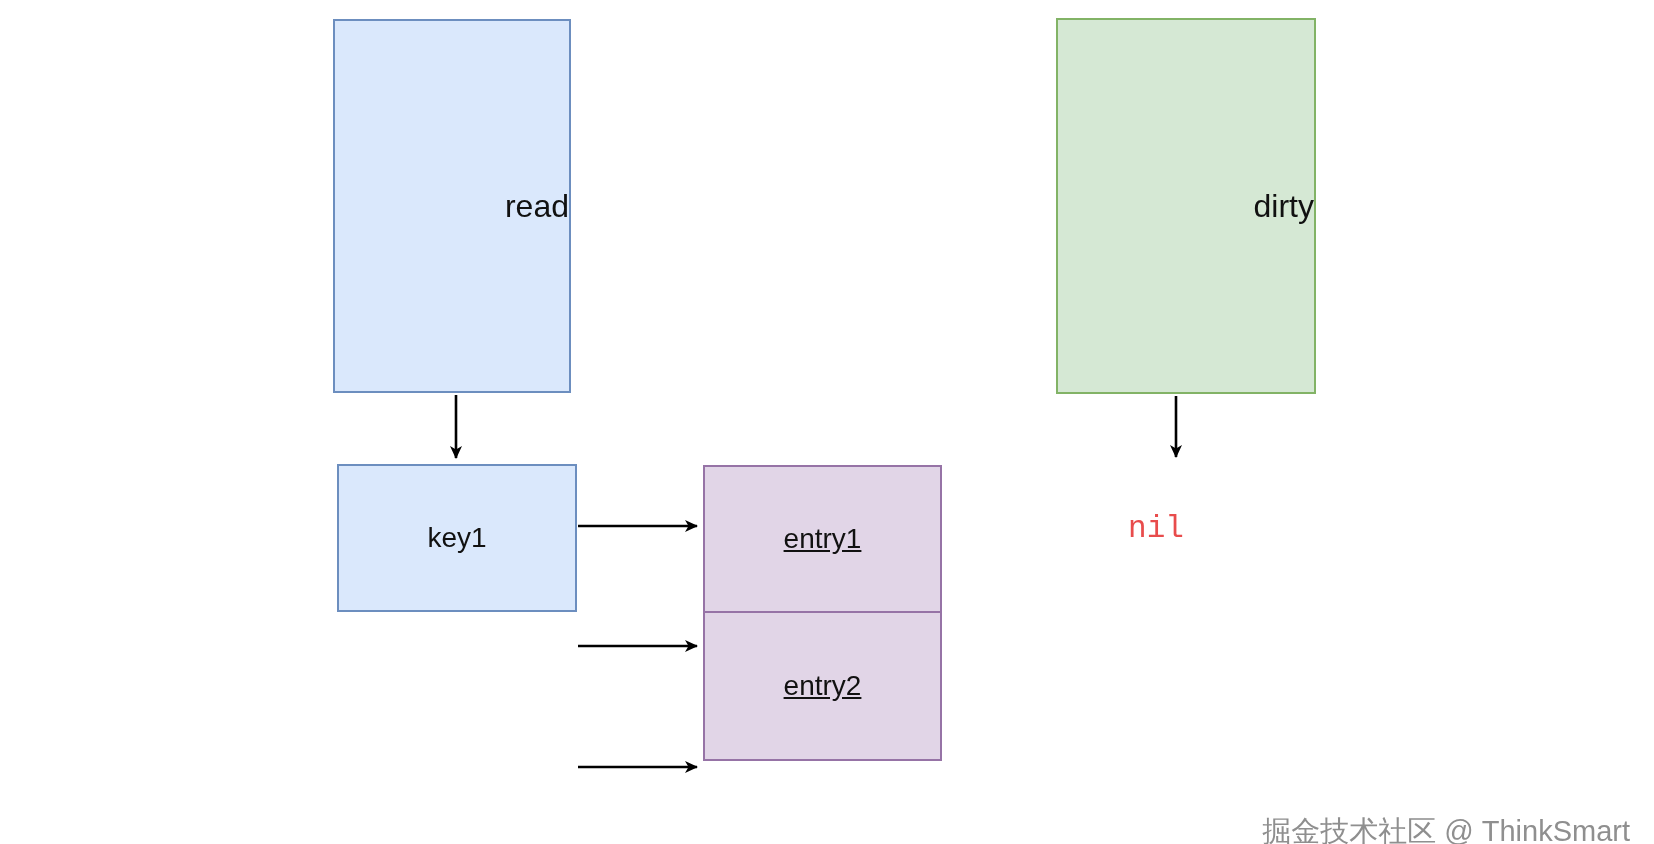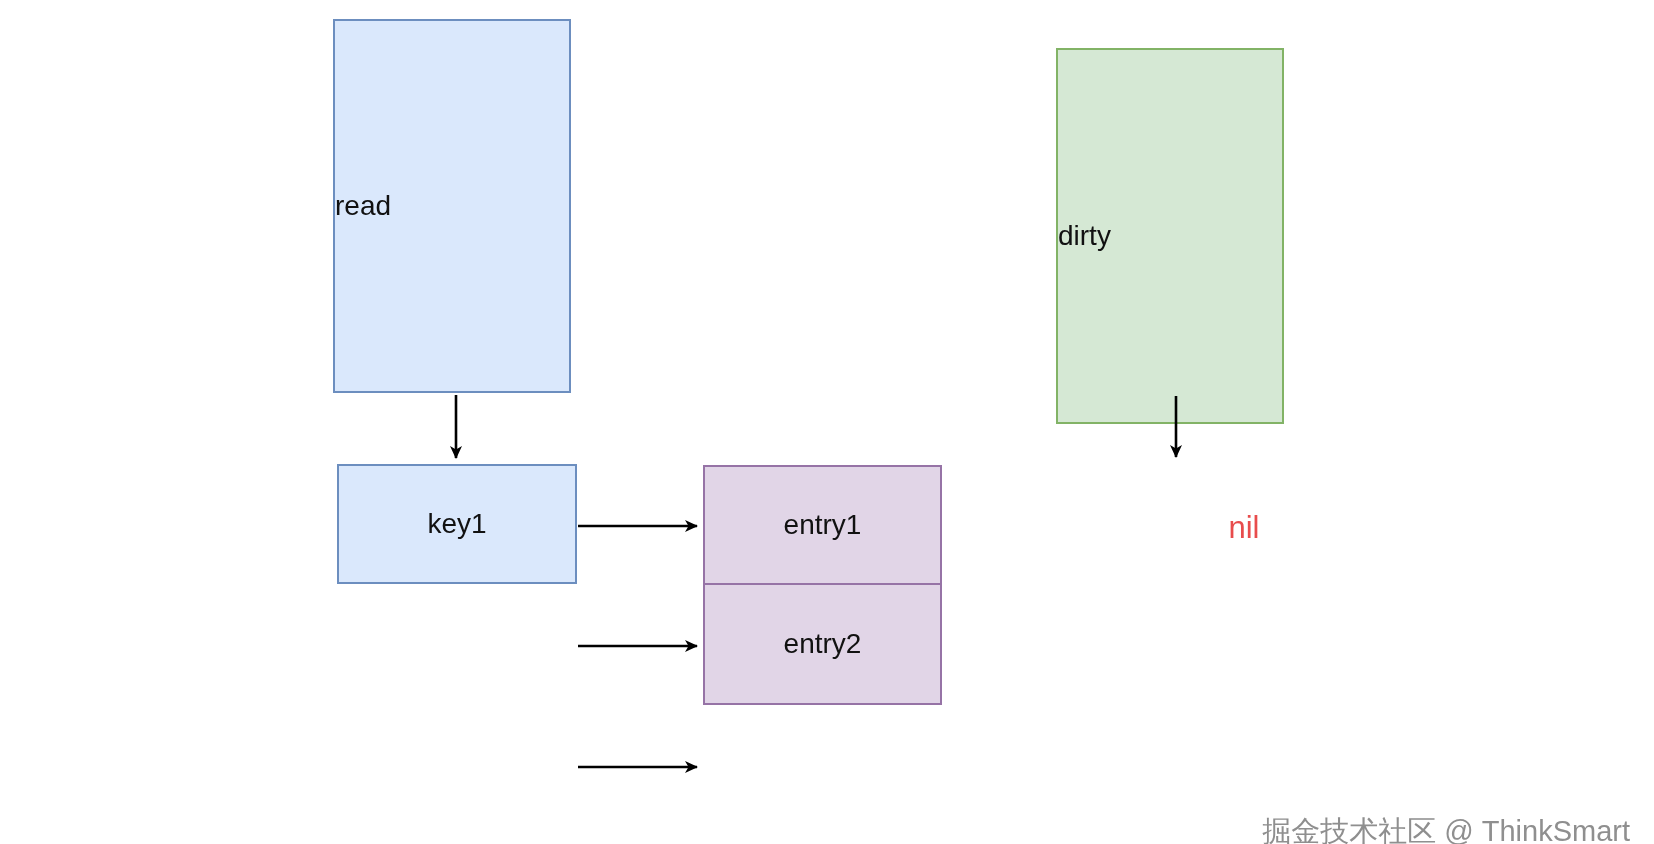--- a/index.html
+++ b/index.html
@@ -13,75 +13,76 @@
     height: 844px;
     background: #ffffff;
     overflow: hidden;
     font-family: "Liberation Sans", sans-serif;
     color: #111111;
   }
   .box {
     position: absolute;
     display: flex;
     align-items: center;
-    justify-content: flex-start;
-    font-size: 28px;
+    justify-content: flex-end;
+    font-size: 32px;
     line-height: 1.2;
     box-sizing: border-box;
   }
   .read-box {
     left: 333px; top: 19px;
     width: 238px; height: 374px;
     background: var(--read-fill, #dae8fc);
     border: 2px solid var(--read-border, #6c8ebf);
   }
   .dirty-box {
     left: 1056px; top: 18px;
-    width: 228px; height: 376px;
+    width: 260px; height: 376px;
     background: var(--dirty-fill, #d5e8d4);
     border: 2px solid var(--dirty-border, #82b366);
-    margin-top: 30px;
   }
   .stack {
     position: absolute;
     box-sizing: border-box;
   }
   .key-stack {
     left: 337px; top: 464px;
     width: 240px;
   }
   .entry-stack {
     left: 703px; top: 465px;
     width: 239px;
   }
   .cell {
     box-sizing: border-box;
-    height: 120px;
+    height: 148px;
     display: flex;
     align-items: center;
     justify-content: center;
     font-size: 28px;
   }
   .key-stack .cell {
     background: var(--key-fill, #dae8fc);
     border: 2px solid var(--key-border, #6c8ebf);
   }
   .key-stack .cell + .cell { border-top: none; }
   .entry-stack .cell {
     background: var(--entry-fill, #e1d5e7);
     border: 2px solid var(--entry-border, #9673a6);
+    text-decoration: underline;
   }
   .entry-stack .cell + .cell { border-top: none; }
   .nil-label {
     position: absolute;
-    left: 1244px; top: 528px;
+    left: 1156px; top: 528px;
     transform: translate(-50%, -50%);
     font-size: 31px;
     font-weight: 500;
     color: var(--nil-color, #e84c4c);
+    font-family: Liberation Mono, monospace;
   }
   .arrow-layer {
     position: absolute;
     left: 0; top: 0;
     width: 1654px; height: 844px;
     pointer-events: none;
   }
   .watermark {
     position: absolute;
     right: 24px;

